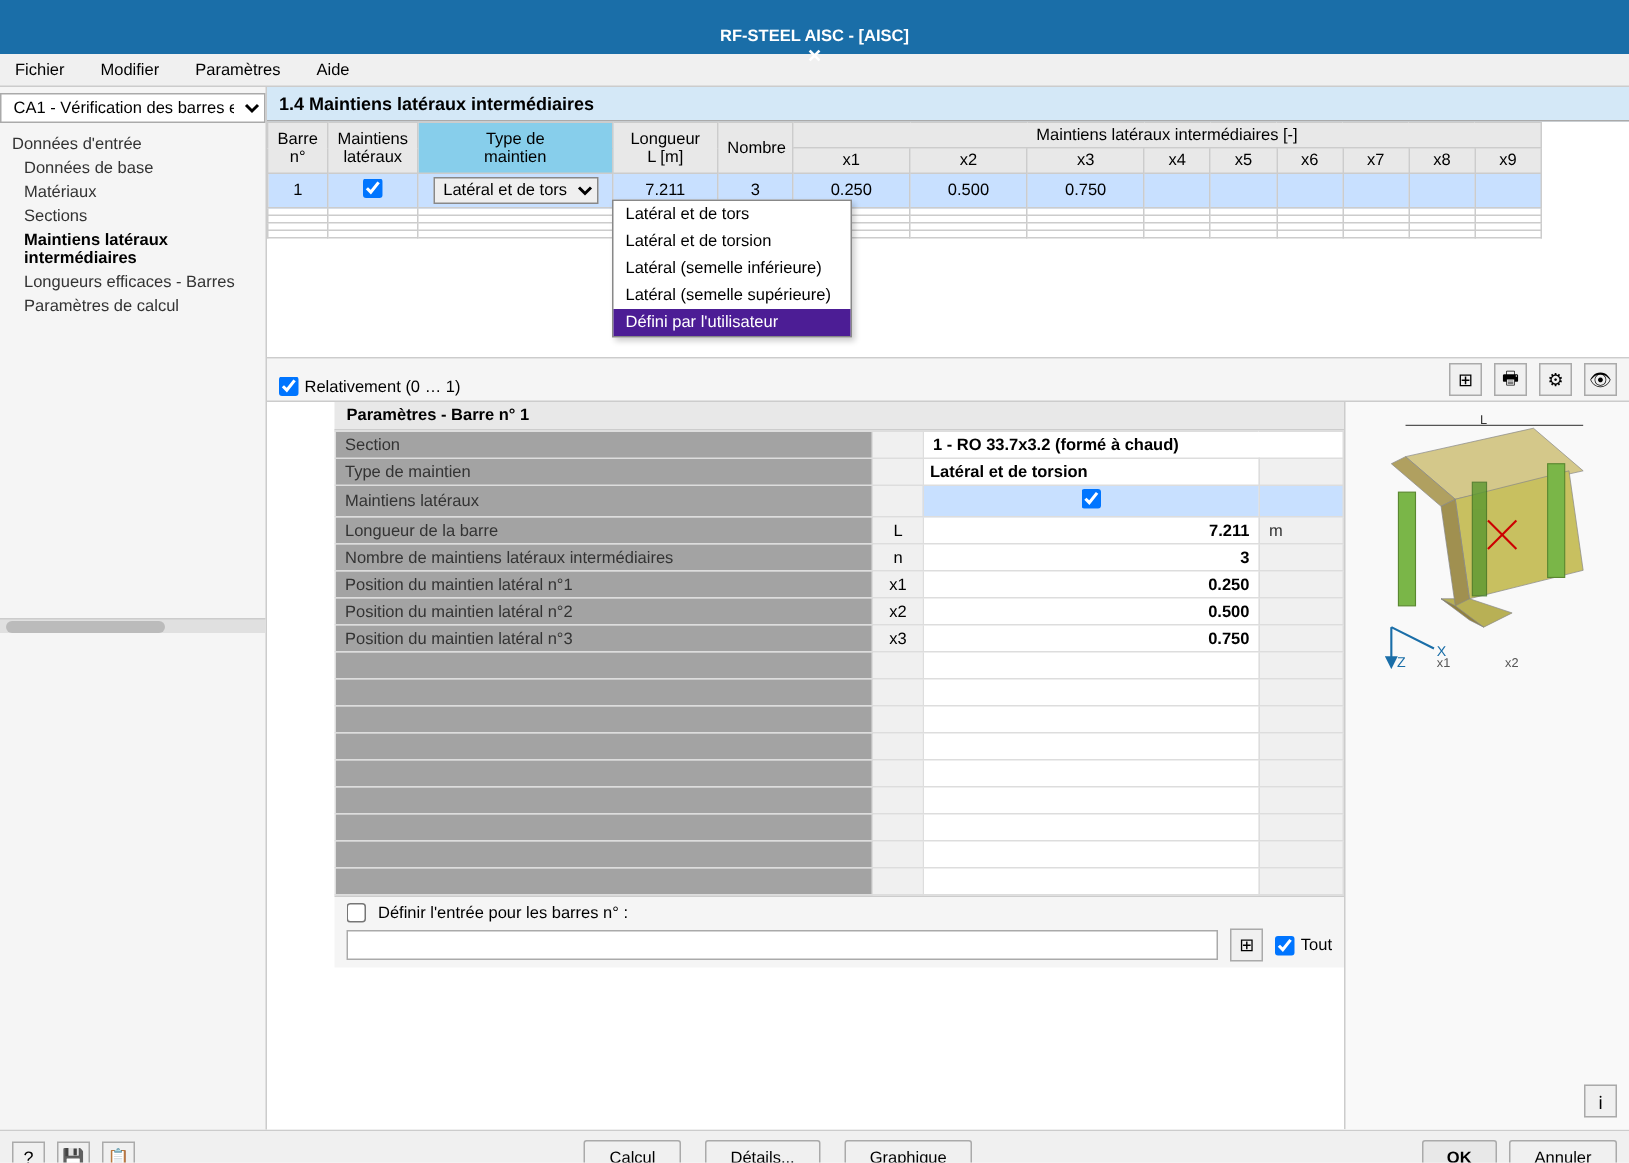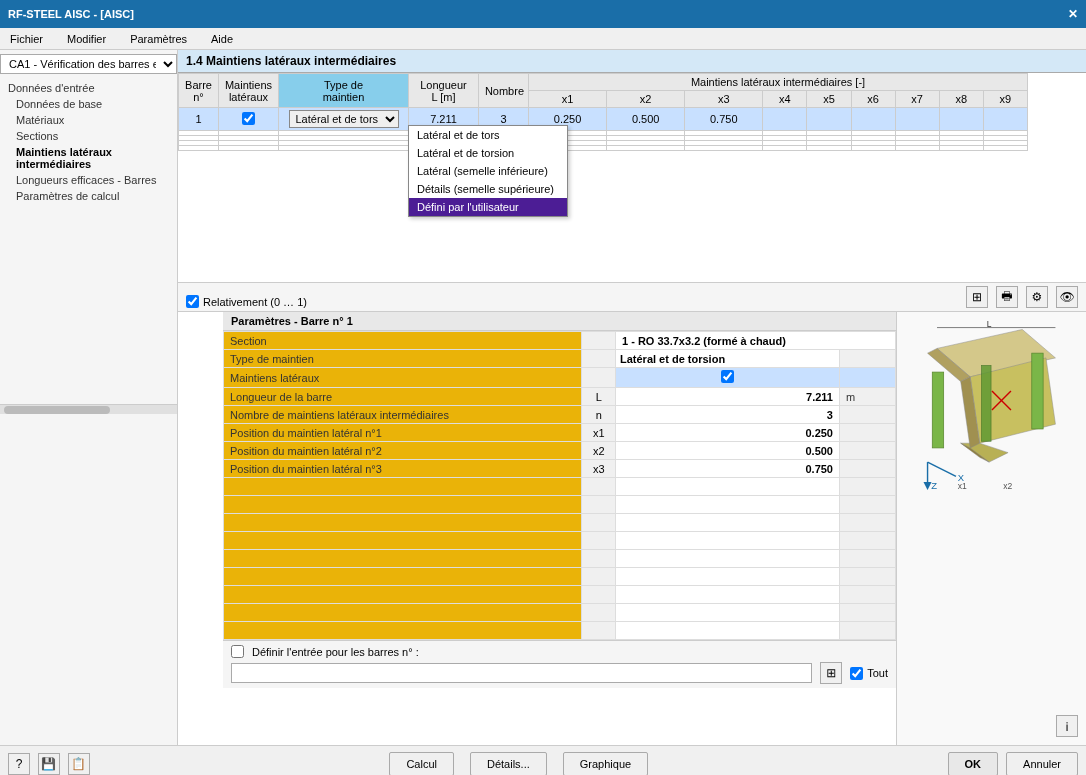--- a/index.html
+++ b/index.html
@@ -2,27 +2,28 @@
 <html><head>
   <meta charset="utf-8">
   <style>
     * { box-sizing: border-box; margin: 0; padding: 0; }
     body { font-family: Arial, sans-serif; font-size: 11px; background: #f0f0f0; width: 1086px; height: 775px; overflow: hidden; }
 
     
     .title-bar {
       background: #1a6ea8;
       color: white;
-      height: 28px;
+      height: 14px;
       display: flex;
       align-items: center;
       justify-content: space-between;
-      padding: 0 8px;
+      padding: 18px 8px;
       font-size: 11px;
       font-weight: bold;
+      flex-direction: column;
     }
     .title-bar-close {
       cursor: pointer;
       font-size: 12px;
       color: white;
     }
 
     
     .menu-bar {
       background: #f0f0f0;
@@ -188,21 +189,21 @@
       width: 100%;
       border-collapse: collapse;
       font-size: 11px;
     }
     table.params-table td {
       border: 1px solid #ddd;
       padding: 2px 6px;
       height: 18px;
     }
     table.params-table td.label-cell {
-      background: #eab308;
+      background: #a3a3a3;
       color: #333;
       width: 320px;
     }
     table.params-table td.symbol-cell {
       width: 30px;
       text-align: center;
       background: #f0f0f0;
     }
     table.params-table td.value-cell {
       text-align: right;
@@ -329,21 +330,21 @@
     
     <div style="margin-top: auto; height: 10px; background: #e0e0e0; border-top: 1px solid #ccc; display: flex; align-items: center; margin-top: 200px;">
       <div style="width: 60%; height: 8px; background: #bbb; border-radius: 4px; margin: 0 4px;"></div>
     </div>
   </div>
 
   <div class="content-area">
 
     <div class="content-header">1.4 Maintiens latéraux intermédiaires</div>
 
-    <div class="table-container" style="height: 210px; position: relative;">
+    <div class="table-container" style="height: 158px; position: relative;">
       <table class="main-table">
         <thead>
           <tr>
             <th rowspan="2" style="width:40px;">Barre<br>n°</th>
             <th rowspan="2" style="width:60px;">Maintiens<br>latéraux</th>
             <th rowspan="2" class="col-header-blue" style="width:130px;">Type de<br>maintien</th>
             <th rowspan="2" style="width:70px;">Longueur<br>L [m]</th>
             <th rowspan="2" style="width:50px;text-align:right;">Nombre</th>
             <th colspan="9">Maintiens latéraux intermédiaires [-]</th>
           </tr>
@@ -444,21 +445,21 @@
               <td></td>
               <td></td>
             </tr>
         </tbody>
       </table>
 
       <div class="dropdown-menu" style="top: 52px; left: 230px;">
         <div class="dd-item">Latéral et de tors</div>
         <div class="dd-item">Latéral et de torsion</div>
         <div class="dd-item">Latéral (semelle inférieure)</div>
-        <div class="dd-item">Détails (semelle supérieure)</div>
+        <div class="dd-item">Latéral (semelle supérieure)</div>
         <div class="dd-item dd-selected">Défini par l'utilisateur</div>
       </div>
     </div>
 
     <div class="toolbar-row">
       <label class="checkbox-label">
         <input type="checkbox" checked="" style="">
         <span>Relativement (0 … 1)</span>
       </label>
       <div style="flex: 1;"></div>

